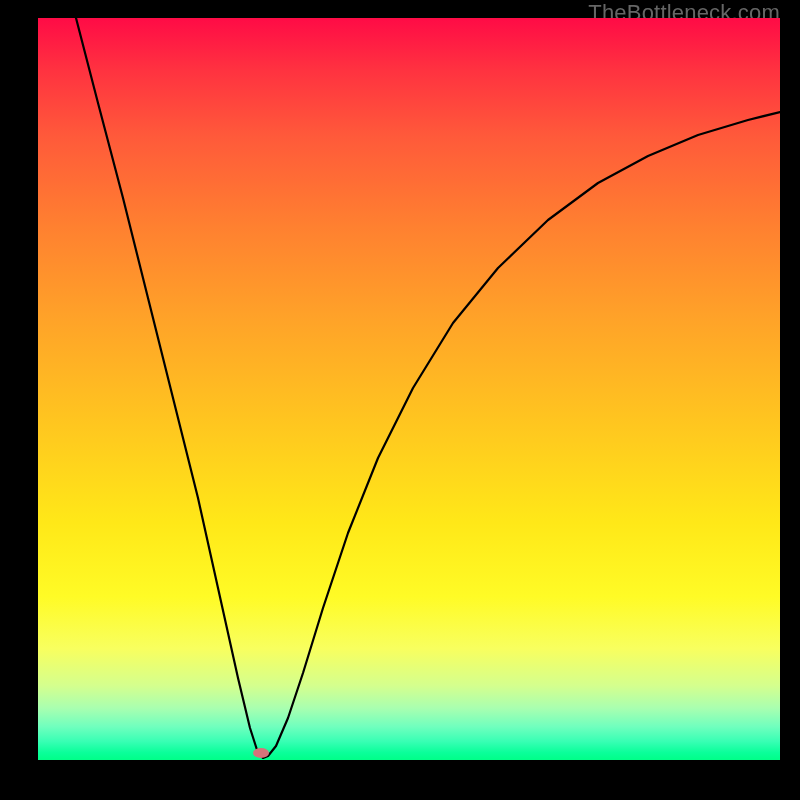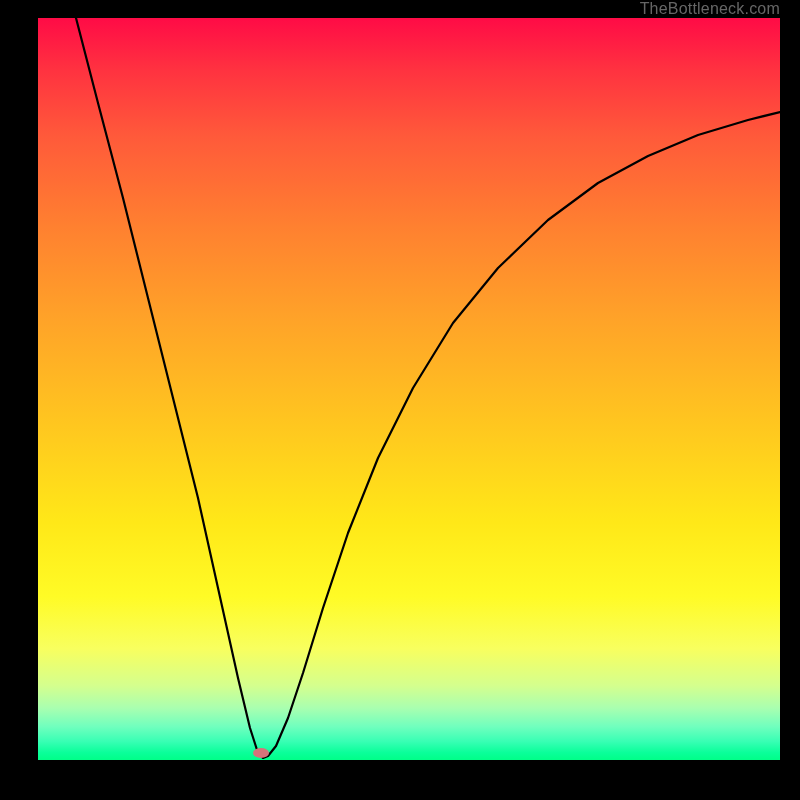--- a/index.html
+++ b/index.html
@@ -63,21 +63,21 @@
   height: 10px;
   border-radius: 50%;
   background: #d6747a;
   transform: translate(-50%, -50%);
 }
 .watermark {
   position: absolute;
   top: 0px;
   right: 20px;
   color: #666;
-  font-size: 16px;
+  font-size: 22px;
   font-weight: 500;
   letter-spacing: 0.2px;
 }
 </style>
 </head>
 <body>
 
 <div class="container">
 
   <div class="watermark">TheBottleneck.com</div>

